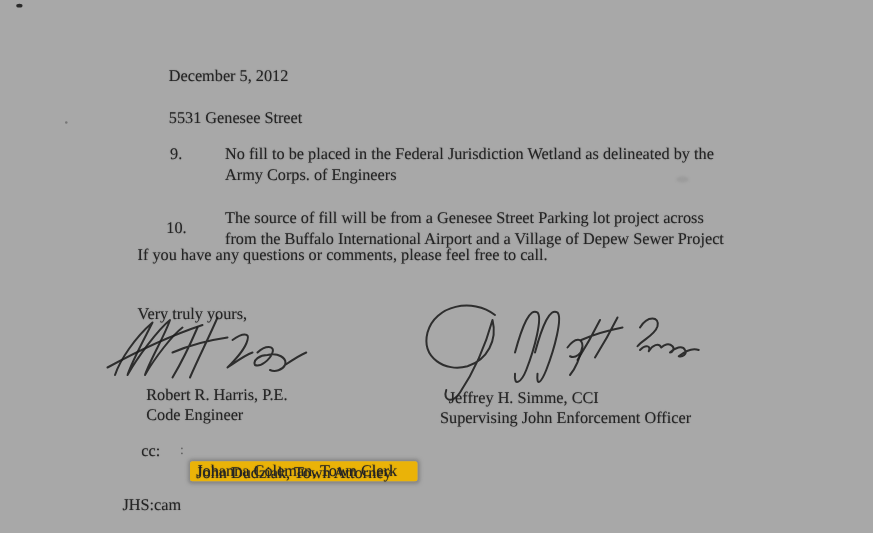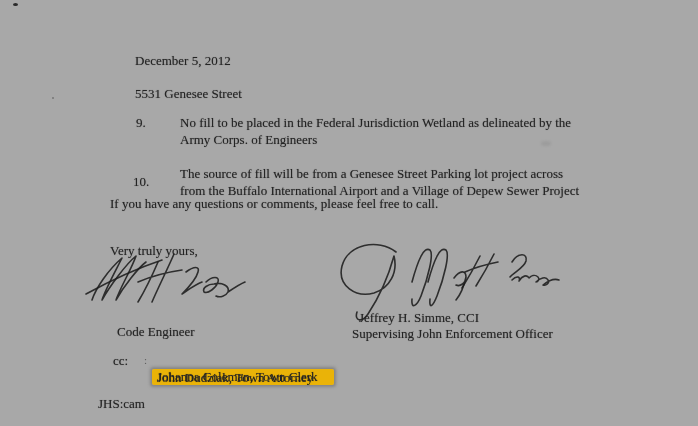--- a/index.html
+++ b/index.html
@@ -91,20 +91,21 @@
     <div class="abs txt" style="left:110px; top:243px;">Very truly yours,</div>
 
     <svg class="sig-svg" style="left:82px; top:248px;" width="175" height="62" viewBox="0 0 175 62" aria-hidden="true">
       <path d="M10 52 C14 40 26 22 40 10 C34 22 24 40 20 52 C28 38 44 16 54 8 C50 20 38 40 34 52 C42 38 56 20 64 14"></path>
       <path d="M4 46 C26 34 56 20 80 12"></path>
       <path d="M76 14 C70 28 62 44 56 54 M92 6 C86 20 76 40 70 54 M56 34 C70 28 86 24 100 22"></path>
       <path d="M104 24 C112 18 118 18 116 24 C114 32 106 40 100 46 C106 42 114 36 120 34"></path>
       <path d="M124 34 C130 28 138 28 136 34 C134 40 126 46 122 44 C120 40 126 36 132 36 C140 34 148 38 146 44 C144 48 138 50 134 48 M146 44 C152 40 158 36 163 34"></path>
     </svg>
 
+    <div class="abs txt" style="left:117px; top:308px;">Robert R. Harris, P.E.</div>
     <div class="abs txt" style="left:117px; top:324px;">Code Engineer</div>
 
     <svg class="sig-svg" style="left:332px; top:236px;" width="235" height="88" viewBox="0 0 235 88" aria-hidden="true">
       <path d="M64 16 C46 2 16 8 10 30 C5 50 24 62 42 57 C58 52 66 36 62 20 C57 38 48 60 36 78 C30 87 22 85 25 76"></path>
       <path d="M80 46 C86 24 92 10 98 14 C102 18 96 42 89 60 C85 70 79 74 80 63 M96 46 C102 24 108 10 114 14 C118 18 112 42 105 60 C101 70 97 74 98 63"></path>
       <path d="M122 42 C128 34 134 34 134 41 C134 47 128 51 124 49 M134 41 C132 50 129 58 124 64"></path>
       <path d="M148 20 C142 32 135 44 130 52 M162 18 C156 30 149 42 144 50 M133 36 C144 31 156 28 166 26"></path>
       <path d="M180 26 C186 16 196 17 194 25 C192 32 182 36 178 41"></path>
       <path d="M180 44 C185 39 189 41 187 45 C190 40 195 38 197 42 C199 40 203 38 206 41 C208 43 206 46 204 46 C208 42 214 40 216 44 C218 47 214 50 211 49 C216 45 222 42 227 44"></path>
     </svg>

